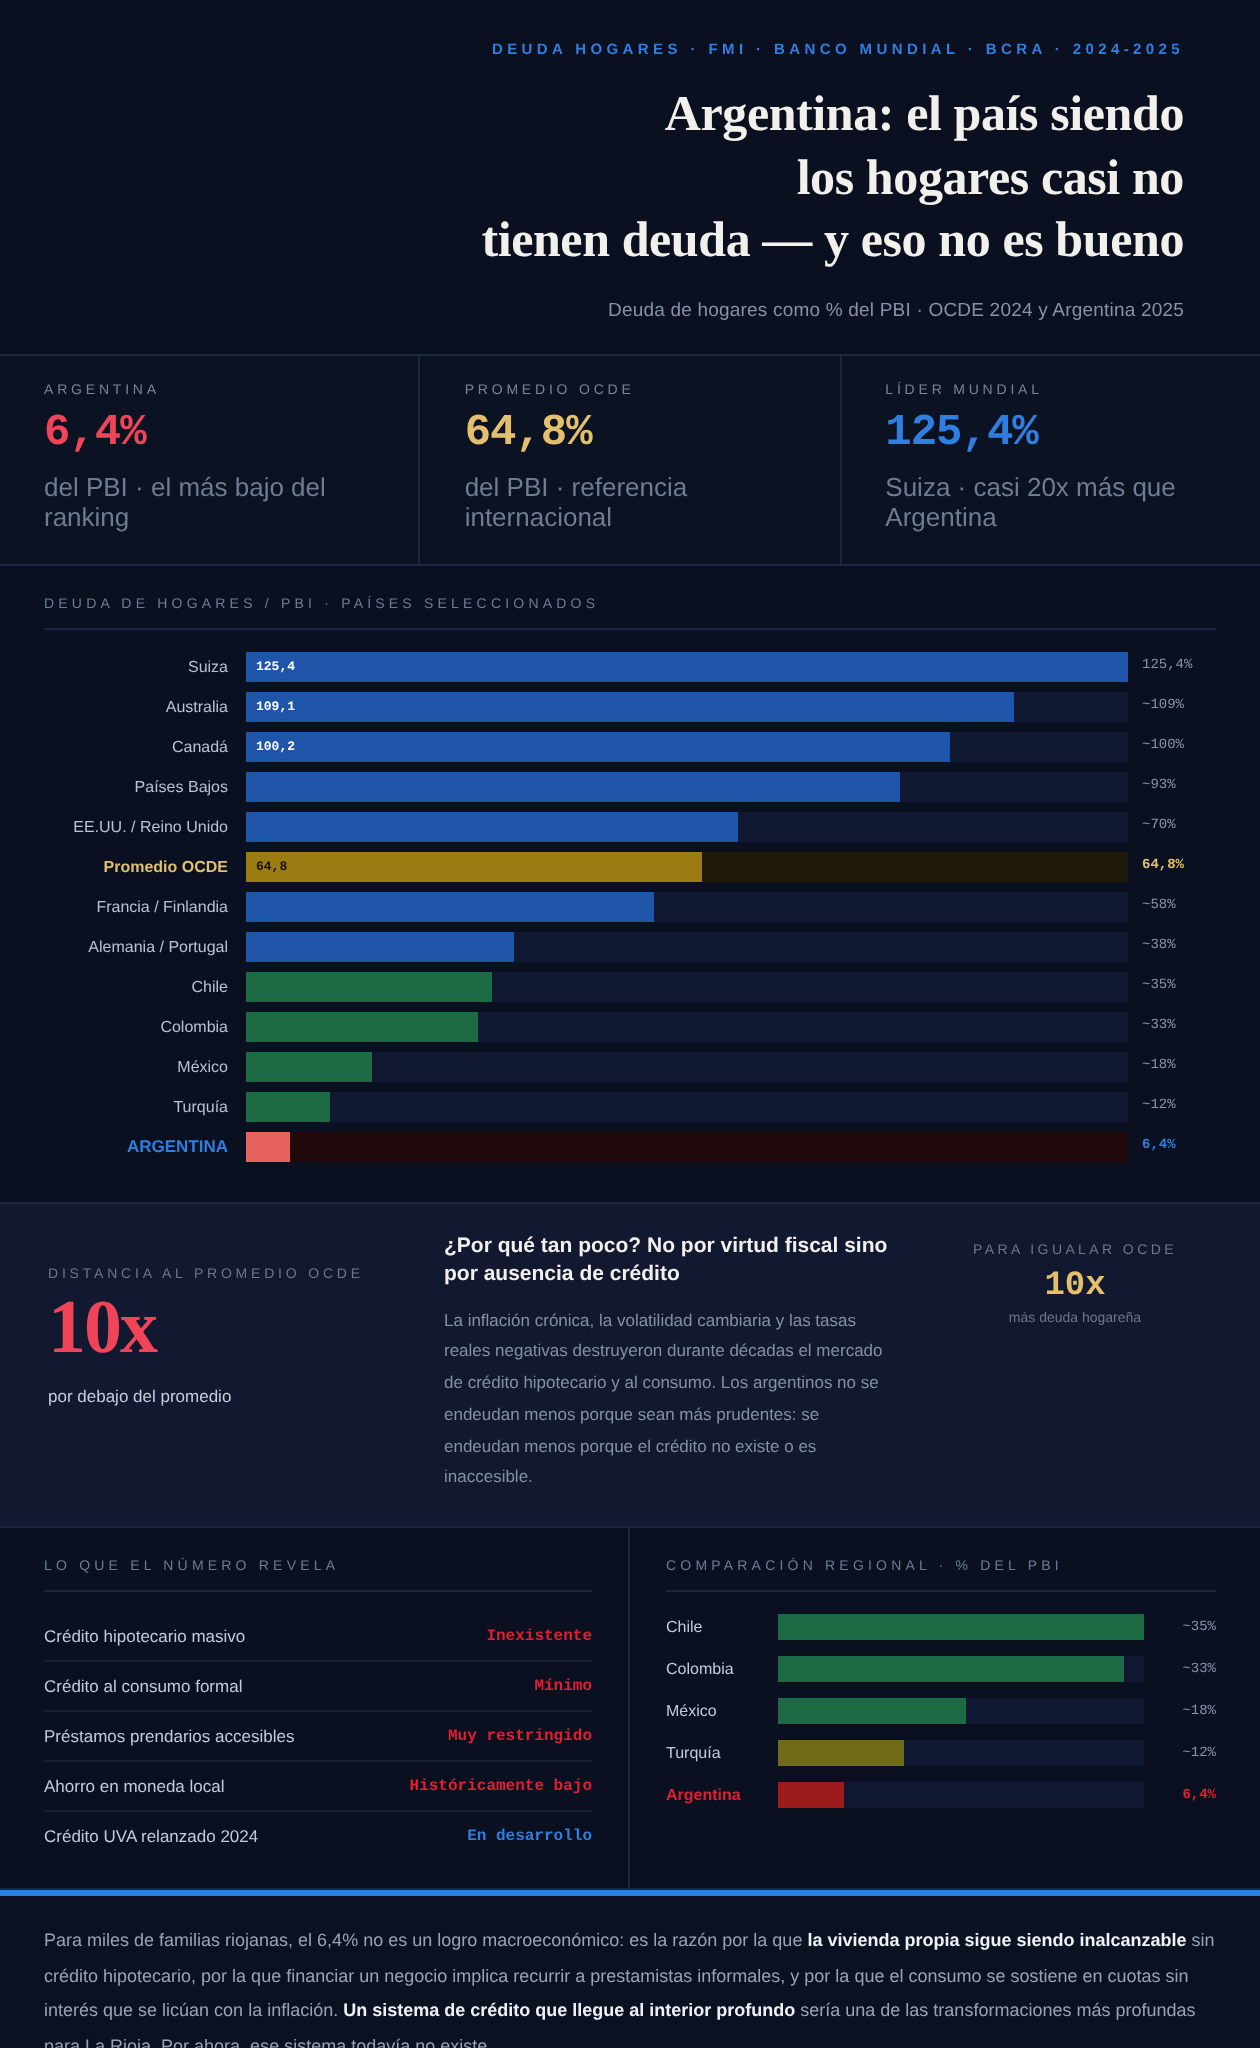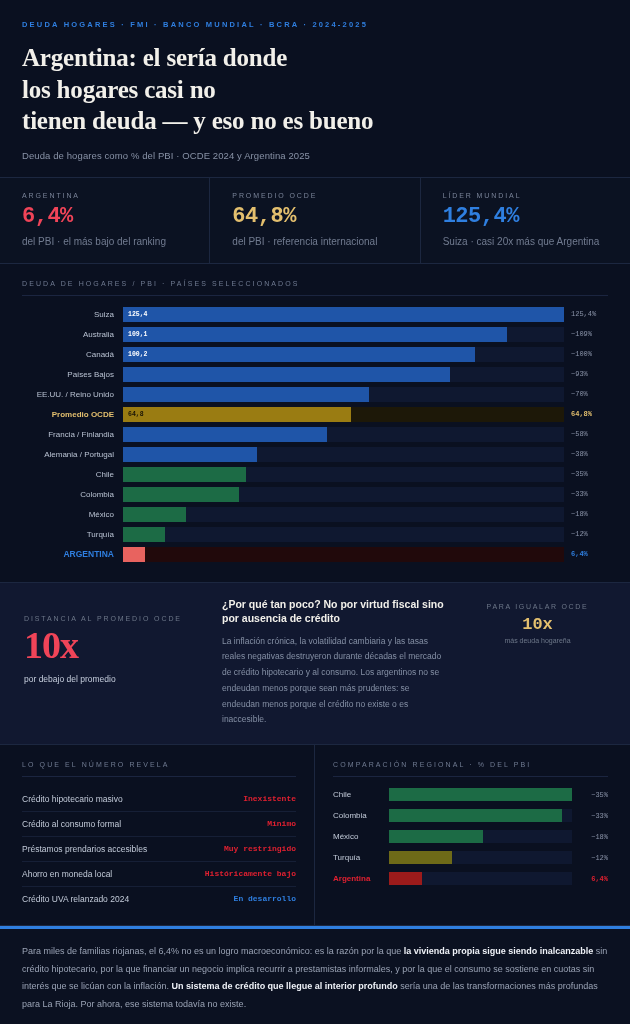--- a/index.html
+++ b/index.html
@@ -18,22 +18,23 @@
   .page {
     width: 630px;
     min-height: 1024px;
     background: #0a1020;
     display: flex;
     flex-direction: column;
   }
 
   
   .header {
-    padding: 20px 22px 16px 22px;
+    padding: 20px 38px 16px 22px;
     background: #0a1020;
+    text-align: right;
   }
   .eyebrow {
     font-size: 7.5px;
     letter-spacing: 2.2px;
     font-weight: bold;
     color: #2f7fe0;
     margin-bottom: 13px;
     font-family: "Liberation Sans", sans-serif;
   }
   .headline {
@@ -72,21 +73,21 @@
   }
   .stat-value {
     font-family: "Liberation Mono", monospace;
     font-size: 22px;
     font-weight: bold;
     letter-spacing: -0.5px;
     line-height: 1.1;
   }
   .stat-note {
     margin-top: 7px;
-    font-size: 10px;
+    font-size: 13px;
     color: #717b90;
   }
 
   
   .chart-panel {
     padding: 16px 22px 16px 22px;
     background: #0a1020;
   }
   .panel-title {
     font-size: 7px;
@@ -233,21 +234,21 @@
     padding: 16px 18px 14px 22px;
     border-right: 1px solid #1c2740;
   }
   .duo-r {
     flex: 1 1 50%;
     padding: 16px 22px 14px 18px;
   }
   .reveal-row {
     display: flex;
     justify-content: space-between;
-    align-items: flex-start;
+    align-items: flex-end;
     padding: 7px 0 7px 0;
     border-bottom: 1px solid #161f36;
     gap: 8px;
   }
   .reveal-row:last-child { border-bottom: none; }
   .reveal-k { font-size: 8.5px; color: #c3cbd9; }
   .reveal-v {
     font-family: "Liberation Mono", monospace;
     font-size: 8px;
     font-weight: bold;
@@ -307,21 +308,21 @@
   .rioja-p b { color: #eef1f7; font-weight: bold; }
 </style>
 </head>
 <body>
 
 <div class="page">
 
   <div class="header">
     <div class="eyebrow">DEUDA HOGARES · FMI · BANCO MUNDIAL · BCRA · 2024-2025</div>
     <div class="headline">
-      <div>Argentina: el sería donde</div>
+      <div>Argentina: el país siendo</div>
       <div>los hogares casi no</div>
       <div>tienen deuda — y eso no es bueno</div>
     </div>
     <div class="subhead">Deuda de hogares como % del PBI · OCDE 2024 y Argentina 2025</div>
   </div>
 
   <div class="stats" id="stats-host">
   <div class="stat">
     <div class="stat-label">ARGENTINA</div>
     <div class="stat-value" style="color:#f04458">6,4%</div>

